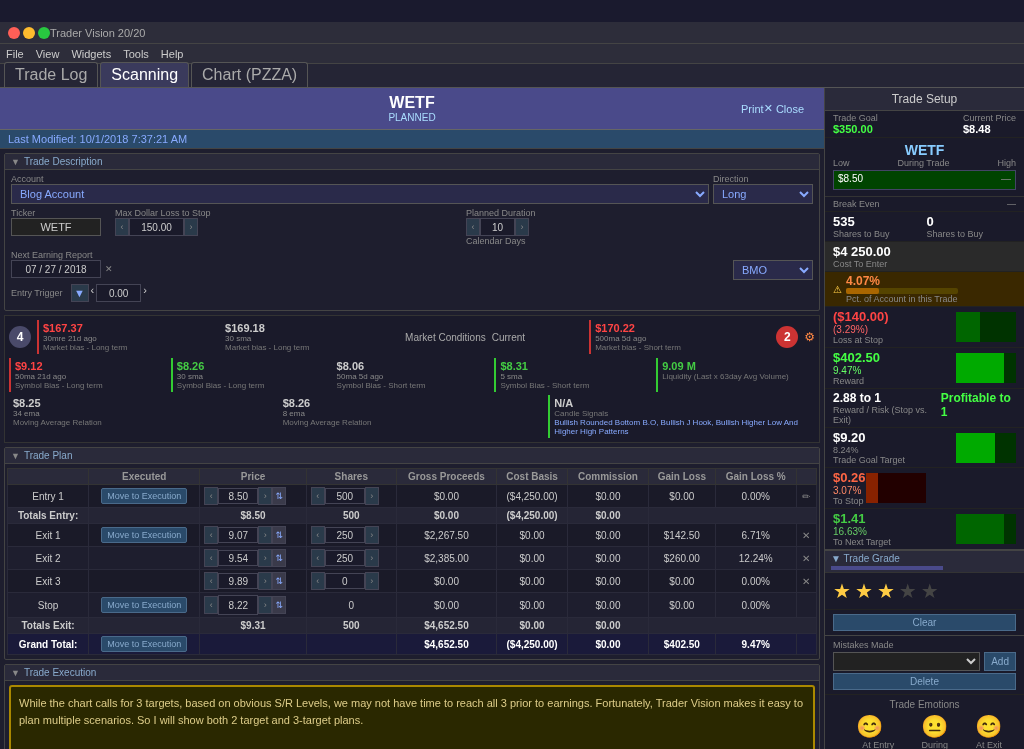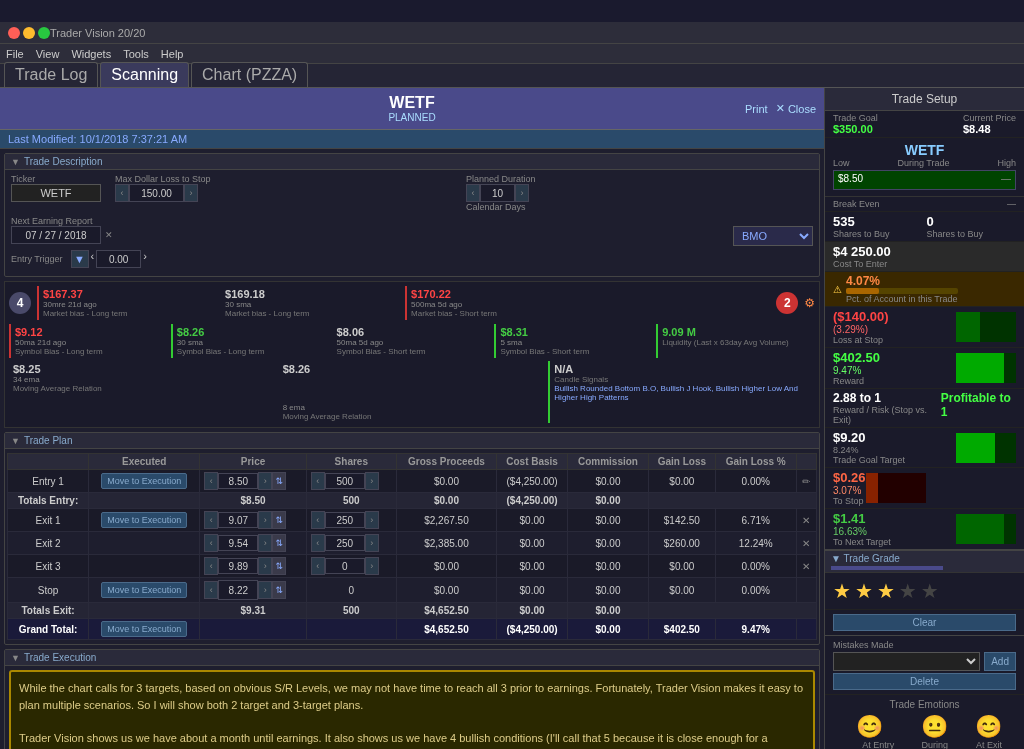--- a/index.html
+++ b/index.html
@@ -28,21 +28,21 @@
     .main-content { display: flex; height: calc(749px - 66px); }
     
     
     .left-panel { flex: 1; display: flex; flex-direction: column; background: #1e1e2e; overflow: hidden; }
     
     
     .header-bar { background: #4a4a8a; height: 42px; display: flex; align-items: center; justify-content: center; border-bottom: 1px solid #666; position: relative; }
     .header-title { text-align: center; }
     .header-symbol { color: #fff; font-size: 16px; font-weight: bold; }
     .header-status { color: #aaddff; font-size: 10px; text-align: center; }
-    .header-actions { position: absolute; right: 8px; display: flex; gap: 8px; }
+    .header-actions { position: absolute; right: 20px; display: flex; gap: 0; }
     .header-action-btn { color: #aaddff; font-size: 11px; cursor: pointer; display: flex; align-items: center; gap: 3px; }
     
     
     .modified-bar { background: #2a4a6a; padding: 3px 8px; font-size: 11px; color: #88aaff; border-bottom: 1px solid #444; }
     
     
     .section { border: 1px solid #444; margin: 4px; border-radius: 2px; }
     .section-header { background: #2a2a3a; padding: 2px 6px; font-size: 10px; color: #88aacc; display: flex; align-items: center; gap: 4px; border-bottom: 1px solid #444; }
     .section-header .arrow { color: #888; font-size: 9px; }
     .field-label { color: #888; font-size: 9px; }
@@ -149,20 +149,34 @@
 
     <div class="scrollable">
 
     <div class="section">
       <div class="section-header">
         <span class="arrow">▼</span>
 
         <span>Trade Description</span>
       </div>
       <div style="padding: 4px 6px;">
+        <div style="display:grid; grid-template-columns: 1fr 100px; gap: 4px; margin-bottom: 4px;">
+          <div>
+            <div class="field-label">Account</div>
+            <select class="direction-select">
+              <option>Blog Account</option>
+            </select>
+          </div>
+          <div>
+            <div class="field-label">Direction</div>
+            <select class="direction-select">
+              <option>Long</option>
+            </select>
+          </div>
+        </div>
         <div style="display:grid; grid-template-columns: 100px 1fr 1fr; gap: 4px; margin-bottom: 4px;">
           <div>
             <div class="field-label">Ticker</div>
             <input type="text" class="stepper-input" style="width: 90px;" value="WETF">
           </div>
           <div>
             <div class="field-label">Max Dollar Loss to Stop</div>
             <div class="inline-stepper">
               <div class="arr">‹</div>
               <input type="text" value="150.00" style="background: rgb(26, 26, 42); border: 1px solid rgb(68, 68, 85); color: rgb(204, 204, 204); width: 55px; height: 18px; text-align: center; font-size: 10px;">
@@ -215,20 +229,24 @@
           <div style="background:#1a1a2a; border-left:2px solid #cc3333; padding:2px 4px;">
             <div style="color:#ff4444;font-size:11px;font-weight:bold;">$167.37</div>
             <div style="color:#888;font-size:8px;">30mre 21d ago</div>
             <div style="color:#777;font-size:8px;">Market bias - Long term</div>
           </div>
           <div style="background:#1a1a2a; padding:2px 4px;">
             <div style="color:#ccc;font-size:11px;font-weight:bold;">$169.18</div>
             <div style="color:#888;font-size:8px;">30 sma</div>
             <div style="color:#777;font-size:8px;">Market bias - Long term</div>
           </div>
+          <div style="display:flex; align-items:center; gap:6px; grid-column:span 1;">
+            <span style="color:#aaa;font-size:10px;">Market Conditions</span>
+            <span style="color:#aaa;font-size:10px;">Current</span>
+          </div>
           <div style="background:#1a1a2a; border-left:2px solid #cc3333; padding:2px 4px;">
             <div style="color:#ff4444;font-size:11px;font-weight:bold;">$170.22</div>
             <div style="color:#888;font-size:8px;">500ma 5d ago</div>
             <div style="color:#777;font-size:8px;">Market bias - Short term</div>
           </div>
         </div>
         <div style="background:#cc3333; width:22px; height:22px; border-radius:50%; display:flex; align-items:center; justify-content:center; color:#fff; font-weight:bold; font-size:12px;">
           <span>2</span>
         </div>
         <div style="color:#ff8844;cursor:pointer;font-size:12px;">⚙</div>
@@ -262,21 +280,21 @@
       </div>
 
       <div style="display:grid; grid-template-columns: 1fr 1fr 1fr; gap:3px;">
         <div style="background:#1a1a2a; padding:2px 4px;">
           <div style="color:#ccc;font-size:11px;font-weight:bold;">$8.25</div>
           <div style="color:#888;font-size:8px;">34 ema</div>
           <div style="color:#777;font-size:8px;">Moving Average Relation</div>
         </div>
         <div style="background:#1a1a2a; padding:2px 4px;">
           <div style="color:#ccc;font-size:11px;font-weight:bold;">$8.26</div>
-          <div style="color:#888;font-size:8px;margin-top:28px;">8 ema</div>
+          <div style="color:#888;font-size:8px;">8 ema</div>
           <div style="color:#777;font-size:8px;">Moving Average Relation</div>
         </div>
         <div style="background:#1a1a2a; border-left:2px solid #33cc33; padding:2px 4px;">
           <div style="color:#ccc;font-size:11px;font-weight:bold;">N/A</div>
           <div style="color:#777;font-size:8px;">Candle Signals</div>
           <div style="color:#88aaff;font-size:8px;">Bullish Rounded Bottom B.O, Bullish J Hook, Bullish Higher Low And Higher High Patterns</div>
         </div>
       </div>
     </div>
 

